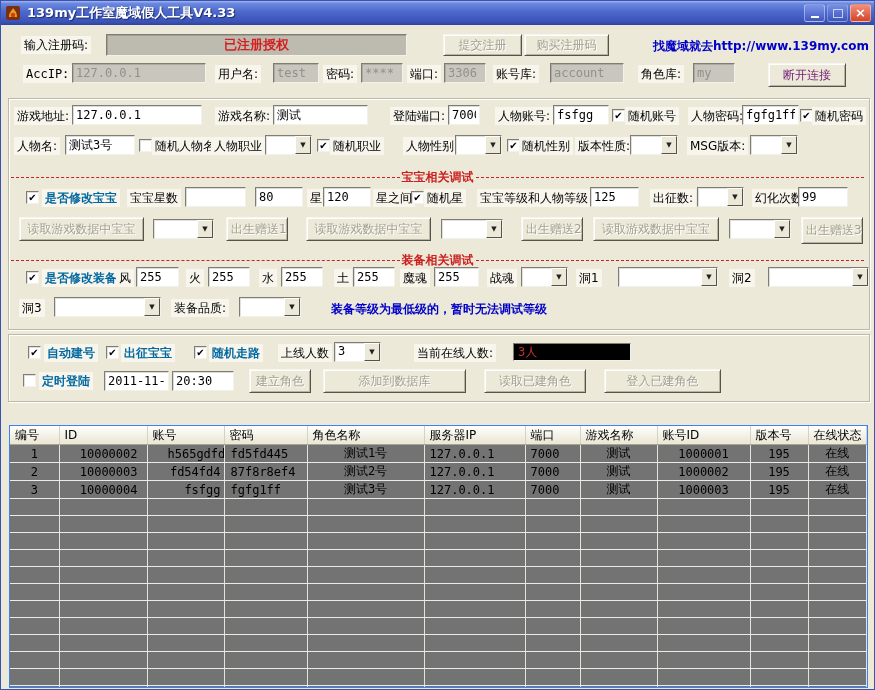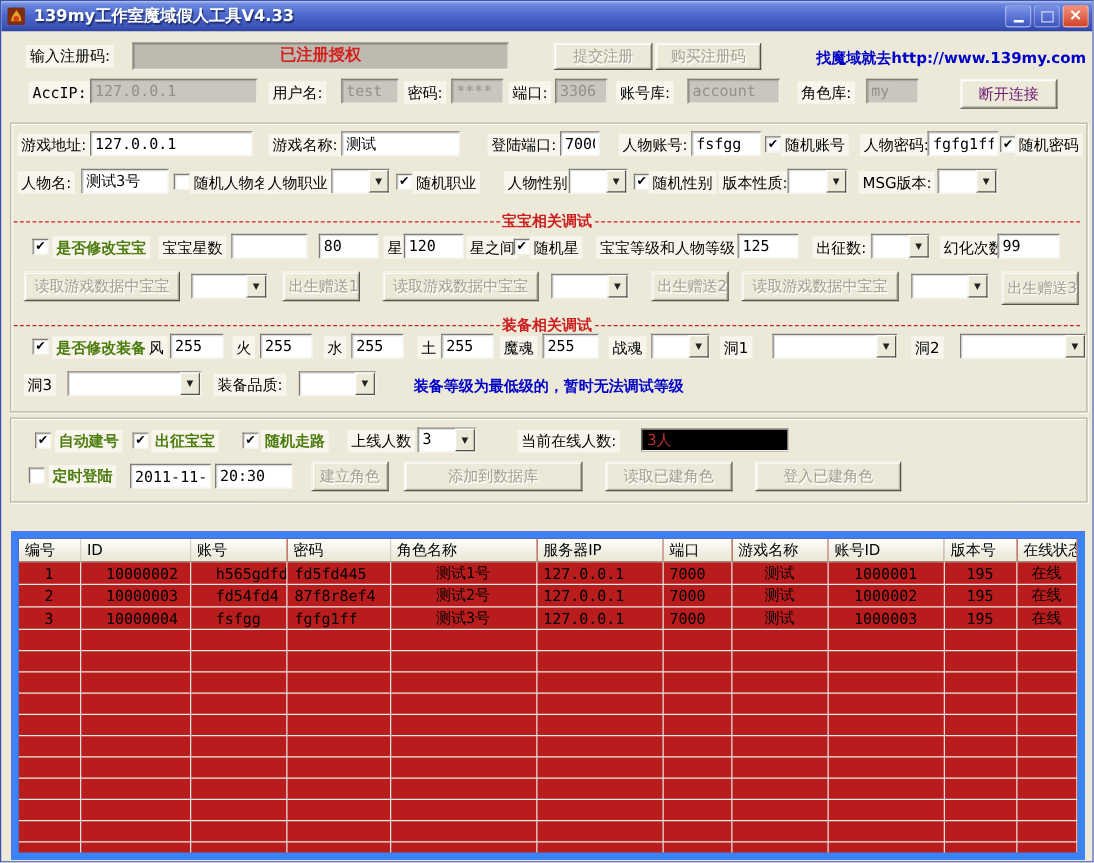--- a/index.html
+++ b/index.html
@@ -15,21 +15,21 @@
   .tb-btn{width:21px;height:18px;border-radius:3px;display:flex;align-items:flex-end;justify-content:center;
     background:linear-gradient(180deg,#7E96E8,#3E57C0);border:1px solid #FFFFFF66;color:#fff;font-size:12px;line-height:12px;box-sizing:border-box;}
   .tb-btn.max{opacity:.7;align-items:center;}
   .tb-btn.max::after{content:"";width:8px;height:7px;border:1px solid #fff;display:block;}
   .tb-btn.min::after{content:"";width:8px;height:2px;background:#fff;margin-bottom:3px;display:block;}
   .tb-btn.close{background:linear-gradient(180deg,#F1907B,#D2442A);align-items:center;font-weight:bold;font-size:13px;}
   
   .row{position:absolute;left:0;right:0;height:24px;}
   .a{position:absolute;top:0;box-sizing:border-box;}
   .lbl{background:#F7F5EC;padding:1px 3px;white-space:nowrap;height:18px;line-height:16px;top:2px;}
-  .red{color:#4d7c0f;font-weight:bold;}
+  .red{color:#0369a1;font-weight:bold;}
   .blue{color:#0000C8;font-weight:bold;}
   .mono{font-family:"DejaVu Sans Mono",monospace;}
   .inp{height:20px;background:#fff;border:1px solid;border-color:#7E7C73 #F2F1EA #F2F1EA #7E7C73;
     box-shadow:inset 1px 1px 0 rgba(0,0,0,.14);padding:1px 3px;font-size:12px;font-family:"DejaVu Sans Mono",monospace;}
   .inp.dis{background:#C9C6BD;color:#92908A;}
   .btn{height:22px;background:#ECE9D8;border:1px solid;border-color:#F6F5F0 #55534A #55534A #F6F5F0;
     box-shadow:inset 1px 1px 0 #FFFFFF,inset -1px -1px 0 #B8B4A4;font-size:12px;font-family:"DejaVu Sans",sans-serif;
     white-space:nowrap;cursor:default;color:#701a75;padding:0 4px;}
   .btn.dis{color:#A39F90;text-shadow:1px 1px 0 #FFFFFF;}
   .cb{width:13px;height:13px;top:4px;background:#fff;border:1px solid;border-color:#7E7C73 #F2F1EA #F2F1EA #7E7C73;
@@ -41,29 +41,29 @@
     display:flex;align-items:center;justify-content:center;font-size:7px;color:#222;box-sizing:border-box;}
   .group{position:absolute;border:1px solid #BCB9A9;box-shadow:1px 1px 0 #FFFFFF,inset 1px 1px 0 #FFFFFF;}
   .divider{position:absolute;left:10px;right:10px;height:14px;display:flex;align-items:center;}
   .divider::before,.divider::after{content:"";flex:1;border-top:1px dashed #CC2020;}
   .divider .dtext{color:#CC2020;font-weight:bold;padding:0 2px;white-space:nowrap;}
   .regbox{background:#BDBBB0;border:1px solid;border-color:#7E7C73 #F2F1EA #F2F1EA #7E7C73;
     box-shadow:inset 1px 1px 0 rgba(0,0,0,.15);text-align:center;color:#D41F1F;font-weight:bold;font-size:13px;line-height:20px;height:22px;}
   .onlinebox{background:#000;border:1px solid;border-color:#7E7C73 #F2F1EA #F2F1EA #7E7C73;
     color:#C23030;font-size:12px;padding:1px 4px;height:18px;line-height:15px;font-family:"DejaVu Sans Mono",monospace;}
   
-  .tablewrap{position:absolute;left:8px;top:424px;width:859px;height:263px;background:#b91c1c;
-    border:6px solid #3b82f6;overflow:hidden;box-sizing:border-box;}
+  .tablewrap{position:absolute;left:8px;top:424px;width:859px;height:263px;background:#737373;
+    border:1px solid #3b82f6;overflow:hidden;box-sizing:border-box;}
   table.lv{border-collapse:collapse;table-layout:fixed;width:100%;}
   table.lv th{height:18px;background:linear-gradient(180deg,#FFFFFF,#ECE9D8 85%);font-weight:normal;text-align:left;
     padding:0 5px;border-right:1px solid #D5D2C2;border-bottom:1px solid #A8A494;font-size:12px;white-space:nowrap;overflow:hidden;}
   table.lv td{height:16px;font-family:"DejaVu Sans Mono",monospace;font-size:12px;text-align:center;
     border-right:1px solid #E3E2DC;border-bottom:1px solid #ECEBE6;white-space:nowrap;overflow:hidden;padding:0 3px;}
   table.lv td:nth-child(2){text-align:right;padding-right:9px;}
-  table.lv td:nth-child(3){text-align:left;padding-left:20px;}
+  table.lv td:nth-child(3){text-align:right;padding-left:20px;}
   table.lv td:nth-child(4){text-align:left;padding-left:6px;}
   table.lv td:nth-child(6){text-align:left;padding-left:5px;}
   table.lv td:nth-child(7){text-align:left;padding-left:5px;}
 </style>
 </head>
 <body>
 
 <div class="win">
 
   <div class="titlebar">

